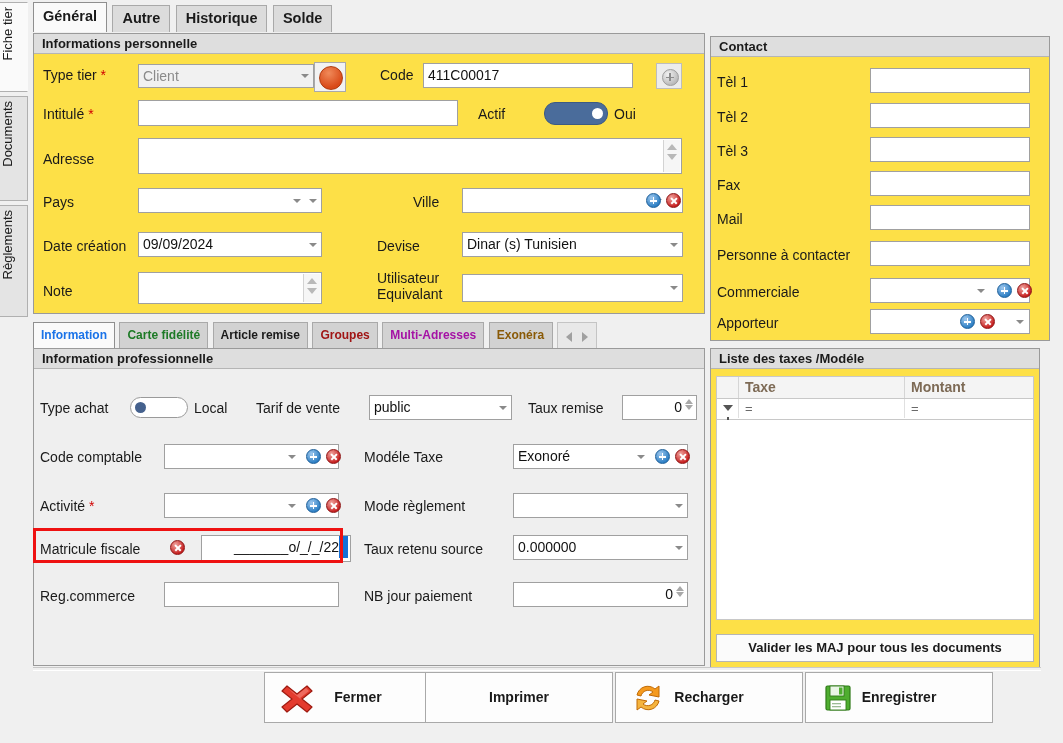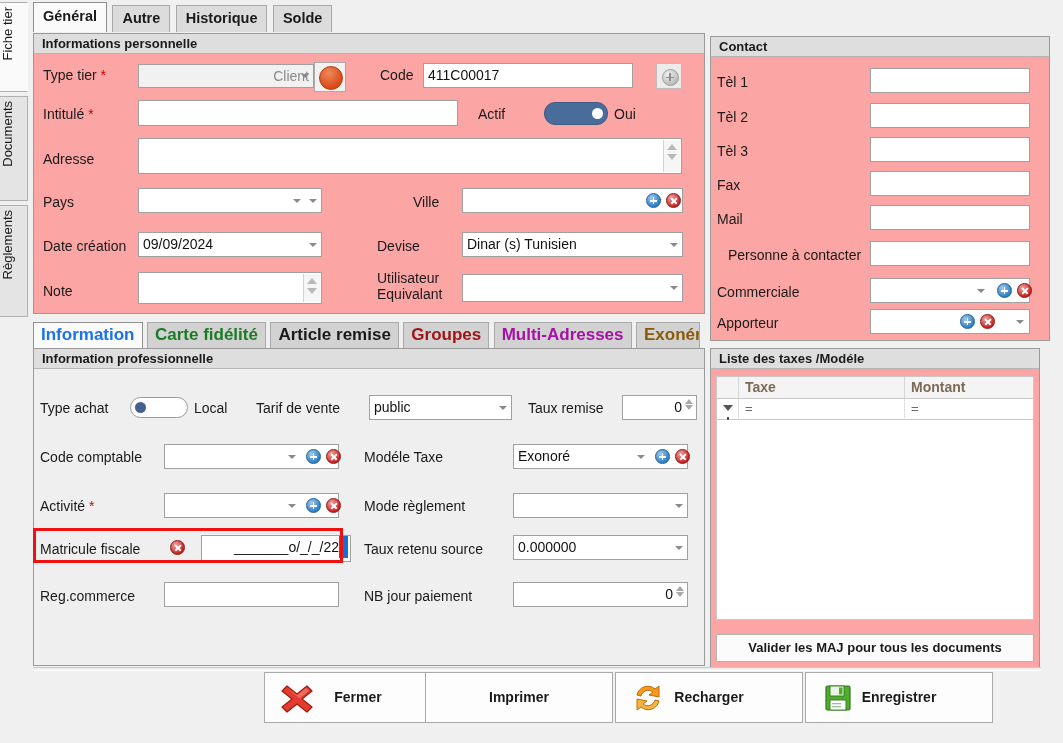--- a/index.html
+++ b/index.html
@@ -66,21 +66,21 @@
     background: #fafafa;
     height: 30px;
     line-height: 27px;
     margin-top: -3px;
     border-color: #8f8f8f;
   }
 
   
   .panel {
     position: absolute;
-    background: #fca5a5;
+    background: #fde047;
     border: 1px solid #9a9a9a;
     box-sizing: border-box;
   }
   .panel-title {
     height: 19px; line-height: 19px;
     background: #dedede;
     border-bottom: 1px solid #b5b5b5;
     font-size: 13px; font-weight: bold;
     color: #1a1a1a;
     padding-left: 8px;
@@ -232,21 +232,21 @@
 
   
   .subtabrow {
     position: absolute; left: 33px; top: 322px;
     height: 26px; width: 672px;
   }
   .subtab {
     display: inline-block;
     height: 26px; line-height: 24px;
     padding: 0 7px;
-    font-size: 17px; font-weight: bold;
+    font-size: 12px; font-weight: bold;
     background: #d2d2d2;
     border: 1px solid #a9a9a9;
     border-bottom: none;
     box-sizing: border-box;
     vertical-align: top;
     overflow: hidden;
   }
   .subtab.active { background: #fafafa; border-color: #8f8f8f; }
   .subtab.clipped { width: 64px; padding-right: 0; }
   .tabscroll {
@@ -398,21 +398,21 @@
     <div class="tab">Solde</div>
   </div>
 
   <div class="panel" id="personal-panel">
     <div class="panel-title">Informations personnelle</div>
 
     <div class="lbl" style="left:9px; top:33px;">
       <span>Type tier</span>
       <span class="req">*</span>
     </div>
-    <div class="field disabled" style="left:104px; top:30px; width:176px; height:24px;text-align:right;">
+    <div class="field disabled" style="left:104px; top:30px; width:176px; height:24px;">
       <span>Client</span>
       <span class="ddarrow"></span>
     </div>
     <div class="orange-btn" style="left:280px; top:28px;">
       <span class="ball"></span>
     </div>
 
     <div class="lbl" style="left:346px; top:33px;">Code</div>
     <div class="field" style="left:389px; top:29px; width:210px; height:25px;">
       <span>411C00017</span>
@@ -503,21 +503,21 @@
       <span></span></div>
 
     <div class="lbl" style="left:6px; top:140px;">Fax</div>
     <div class="field" style="left:159px; top:134px; width:160px; height:25px;">
       <span></span></div>
 
     <div class="lbl" style="left:6px; top:174px;">Mail</div>
     <div class="field" style="left:159px; top:168px; width:160px; height:25px;">
       <span></span></div>
 
-    <div class="lbl" style="left:17px; top:210px;text-align:center;">Personne à contacter</div>
+    <div class="lbl" style="left:6px; top:210px;text-align:center;">Personne à contacter</div>
     <div class="field" style="left:159px; top:204px; width:160px; height:25px;">
       <span></span></div>
 
     <div class="lbl" style="left:6px; top:247px;">Commerciale</div>
     <div class="field" style="left:159px; top:241px; width:160px; height:25px;">
       <span></span>
       <span class="ddarrow" style="right:44px;"></span>
     </div>
     <span class="cbtn plus" style="left:286px; top:246px;"></span>
     <span class="cbtn del" style="left:306px; top:246px;"></span>

